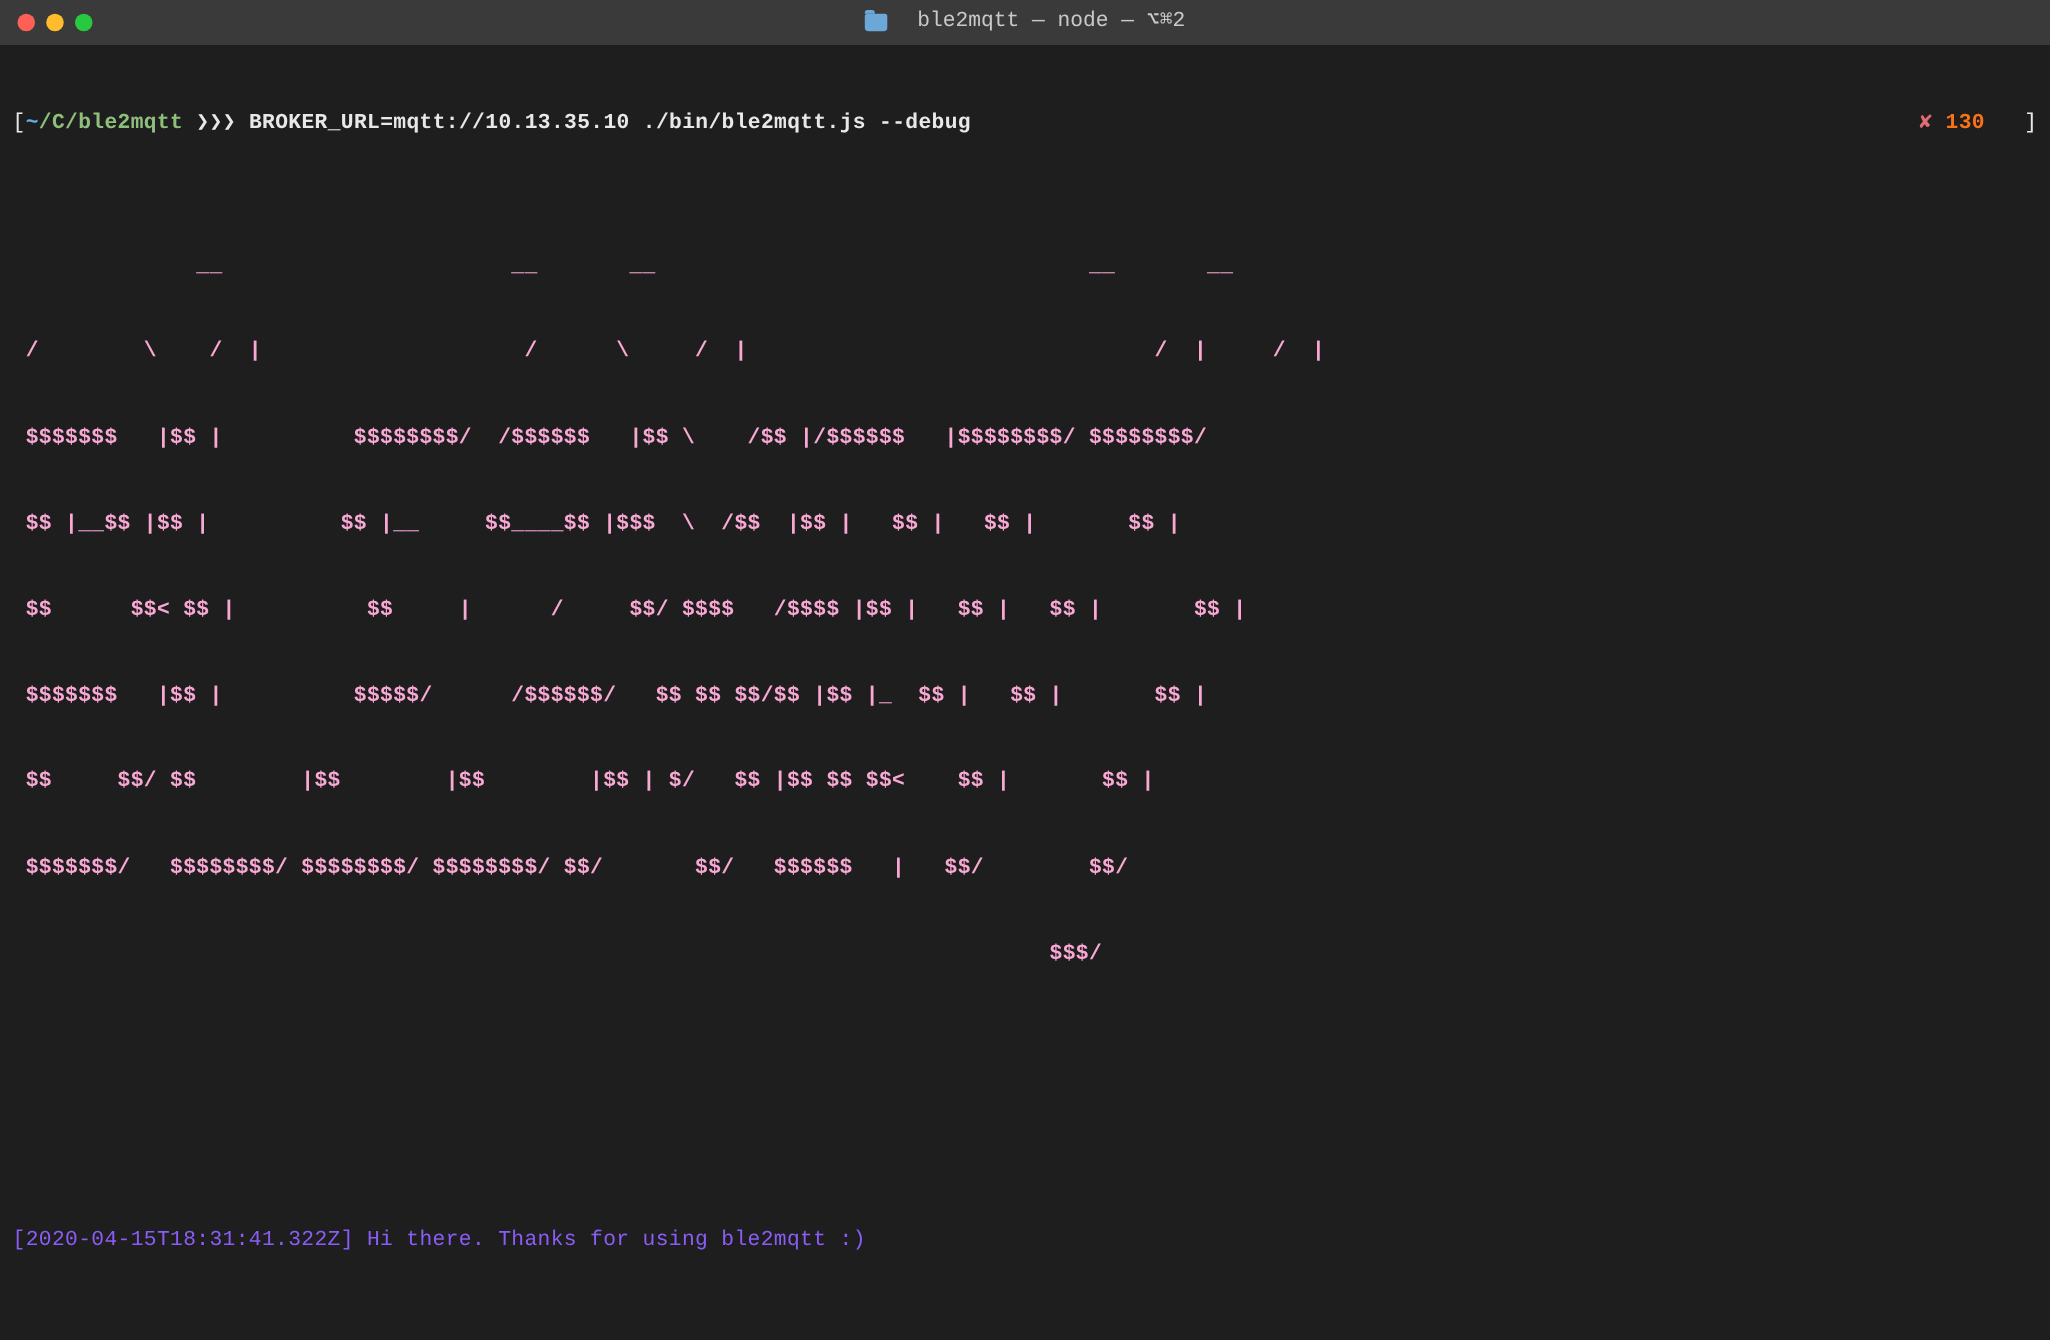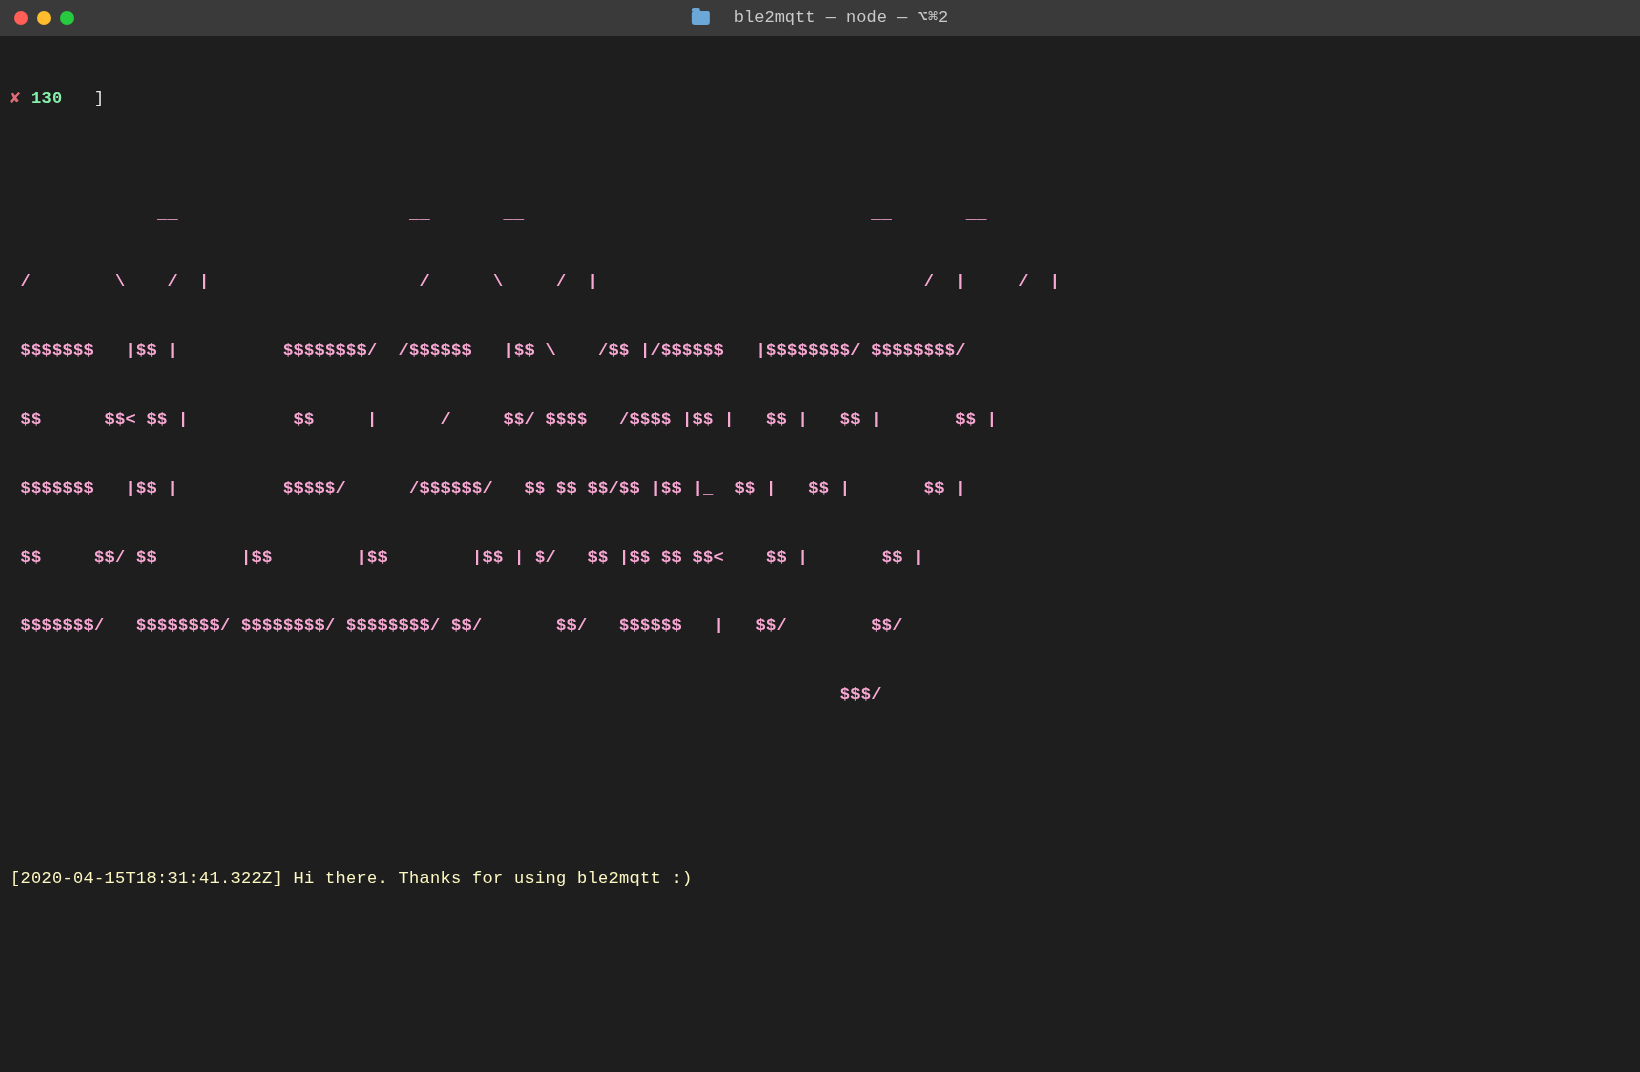--- a/index.html
+++ b/index.html
@@ -69,49 +69,51 @@
     .prompt-line {
       display: flex;
       justify-content: space-between;
     }
     .prompt-left { }
     .bracket { color: #e8e8e8; }
     .path { color: #8ec07c; font-weight: bold; }
     .tilde { color: #61afef; font-weight: bold; }
     .chevrons { color: #e8e8e8; font-weight: bold; }
     .command { color: #e8e8e8; font-weight: bold; }
-    .exit-code { color: #86efac; font-weight: bold; }
+    .exit-code { color: #f97316; font-weight: bold; }
     .x-mark { color: #e06c75; font-weight: bold; }
     .bracket-right { color: #e8e8e8; }
     .ascii-art { color: #f9a8d4; font-weight: bold; }
-    .log-line { color: #fef9c3; }
+    .log-line { color: #8b5cf6; margin-top: 45px; }
   </style>
 </head>
 <body>
 
 <div class="titlebar">
   <div class="traffic-lights">
     <div class="traffic-light tl-close"></div>
     <div class="traffic-light tl-min"></div>
     <div class="traffic-light tl-max"></div>
   </div>
   <div class="title-center">
     <div class="folder-icon"></div>
     <span>ble2mqtt — node — ⌥⌘2</span>
   </div>
 </div>
 
 <div class="terminal">
   <div class="prompt-line">
+    <span class="prompt-left"><span class="bracket">[</span><span class="tilde">~</span><span class="path">/C/ble2mqtt</span><span class="chevrons"> ❯❯❯ </span><span class="command">BROKER_URL=mqtt://10.13.35.10 ./bin/ble2mqtt.js --debug</span></span>
     <span class="prompt-right"><span class="x-mark">✘</span> <span class="exit-code">130</span>   <span class="bracket-right">]</span></span>
   </div>
   <div class="ascii-art">
     <div>              __                      __       __                                 __       __</div>
     <div> /        \    /  |                    /      \     /  |                               /  |     /  |</div>
     <div> $$$$$$$   |$$ |          $$$$$$$$/  /$$$$$$   |$$ \    /$$ |/$$$$$$   |$$$$$$$$/ $$$$$$$$/</div>
+    <div> $$ |__$$ |$$ |          $$ |__     $$____$$ |$$$  \  /$$  |$$ |   $$ |   $$ |       $$ |</div>
     <div> $$      $$&lt; $$ |          $$     |      /     $$/ $$$$   /$$$$ |$$ |   $$ |   $$ |       $$ |</div>
     <div> $$$$$$$   |$$ |          $$$$$/      /$$$$$$/   $$ $$ $$/$$ |$$ |_  $$ |   $$ |       $$ |</div>
     <div> $$     $$/ $$        |$$        |$$        |$$ | $/   $$ |$$ $$ $$&lt;    $$ |       $$ |</div>
     <div> $$$$$$$/   $$$$$$$$/ $$$$$$$$/ $$$$$$$$/ $$/       $$/   $$$$$$   |   $$/        $$/</div>
     <div>                                                                               $$$/</div>
   </div>
   <div> </div>
   <div class="log-line">[2020-04-15T18:31:41.322Z] Hi there. Thanks for using ble2mqtt :)</div>
   
   

